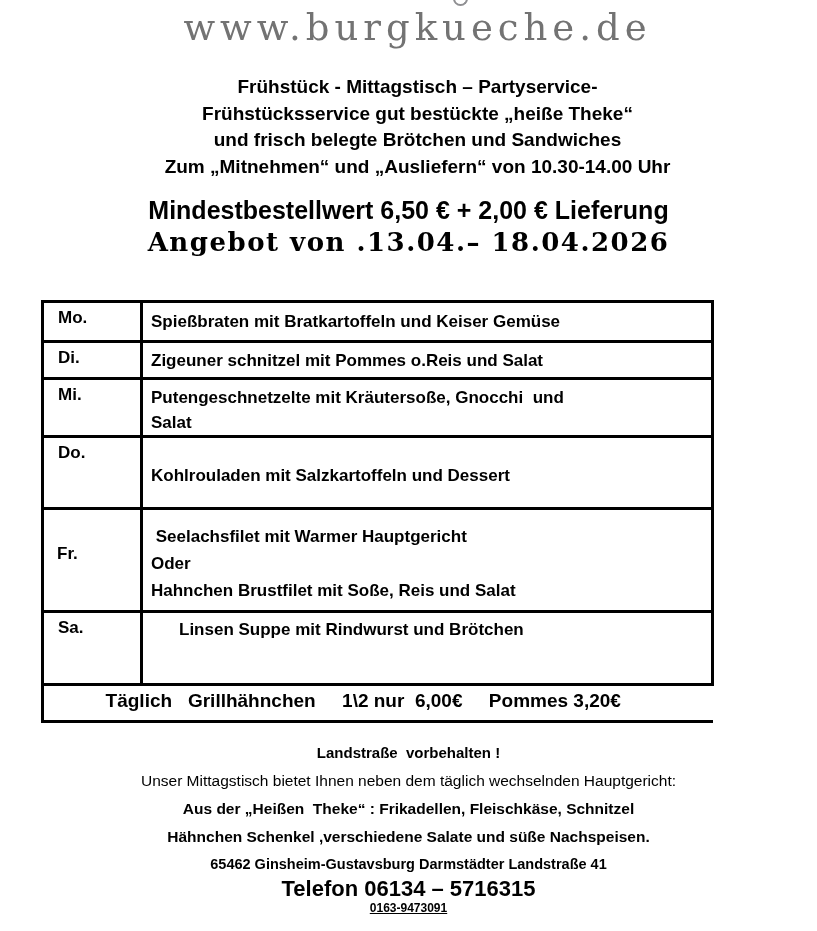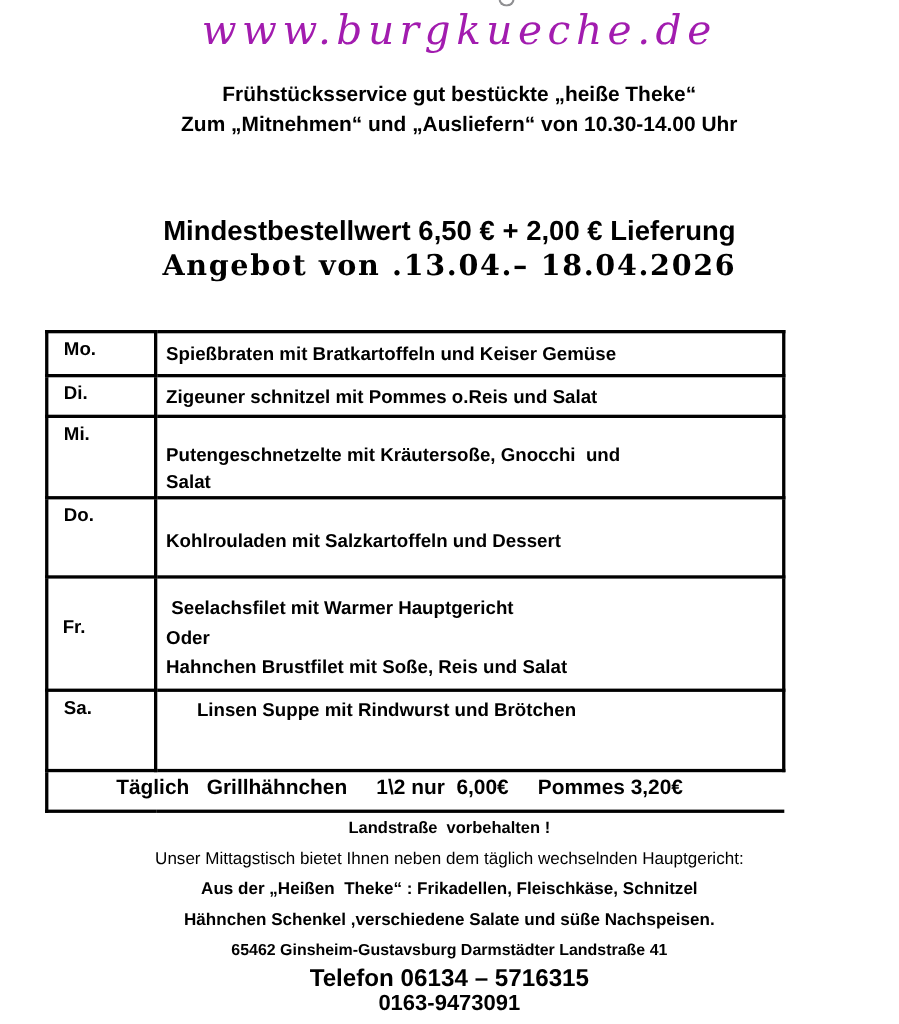--- a/index.html
+++ b/index.html
@@ -9,22 +9,22 @@
   }
   .centered{position:absolute;left:0;width:100%;text-align:center;}
 
   
   .top-artifact{
     position:absolute;left:453px;top:-3px;width:11px;height:7px;
     border:2px solid #8f8f92;border-top:none;border-radius:0 0 10px 10px;
   }
 
   .site-url{
-    top:6px;font-family:"DejaVu Serif",serif;font-style:italic;
-    font-size:37px;color:#a21caf;letter-spacing:5px;text-indent:18px;
+    top:6px;font-family:"DejaVu Serif",serif;
+    font-size:37px;color:#737373;letter-spacing:5px;text-indent:18px;
   }
 
   .intro{top:74px;font-weight:bold;font-size:19px;line-height:26.5px;text-indent:18px;}
   .intro div{white-space:pre;}
 
   .min-order{top:196px;font-size:25px;font-weight:bold;}
   .offer-period{
     top:227px;font-family:"DejaVu Serif",serif;font-size:26px;
     font-weight:bold;letter-spacing:1.5px;white-space:pre;
   }
@@ -50,53 +50,55 @@
 
   tr.r0{height:40px;}
   tr.r1{height:37px;padding-left:36px;}
   tr.r2{height:48px;}
   tr.r3{height:72px;}
   tr.r4{height:103px;}
   tr.r5{height:73px;}
   tr.r6{height:37px;}
 
   tr.r1 td.dish{padding-top:8px;}
-  tr.r2 td.dish{padding-top:21px;line-height:25px;}
+  tr.r2 td.dish{padding-top:5px;line-height:25px;}
   tr.r3 td.dish{padding-top:28px;}
   tr.r4 td.day{vertical-align:middle;padding:0 0 14px 13px;}
   tr.r4 td.dish{padding-top:13px;line-height:27px;}
   tr.r4 td.price .price-2{margin-top:44px;}
   tr.r5 td.dish div{padding-left:28px;}
   tr.r5 td.dish{padding-top:7px;}
 
   td.daily-cell{
     text-align:center;vertical-align:middle;
     font-size:19px;white-space:pre;padding:0 30px 6px 0;
   }
 
   
   .f-notice{top:744px;font-size:15px;font-weight:bold;white-space:pre;}
   .f-line1{top:772px;font-size:15.5px;font-weight:normal;}
   .f-line2{top:800px;font-size:15.5px;font-weight:bold;white-space:pre;}
   .f-line3{top:828px;font-size:15.5px;font-weight:bold;}
   .f-address{top:856px;font-size:14.5px;font-weight:bold;}
   .f-phone{top:876px;font-size:22px;font-weight:bold;}
-  .f-mobile{top:901px;font-size:20px;font-weight:bold;}
+  .f-mobile{top:901px;font-size:12px;font-weight:bold;text-decoration:underline;}
 </style>
 </head>
 <body>
 
 <div class="page">
 
   <div class="top-artifact"></div>
 
   <div class="centered site-url">www.burgkueche.de</div>
 
   <div class="centered intro">
+    <div>Frühstück - Mittagstisch – Partyservice-</div>
     <div>Frühstücksservice gut bestückte „heiße Theke“</div>
+    <div>und frisch belegte Brötchen und Sandwiches</div>
     <div>Zum „Mitnehmen“ und „Ausliefern“ von 10.30-14.00 Uhr</div>
   </div>
 
   <div class="centered min-order">Mindestbestellwert 6,50 € + 2,00 € Lieferung</div>
   <div class="centered offer-period">Angebot von .13.04.– 18.04.2026</div>
 
   <table class="menu-table">
     <colgroup>
         <col class="col-day">
         <col class="col-dish">

